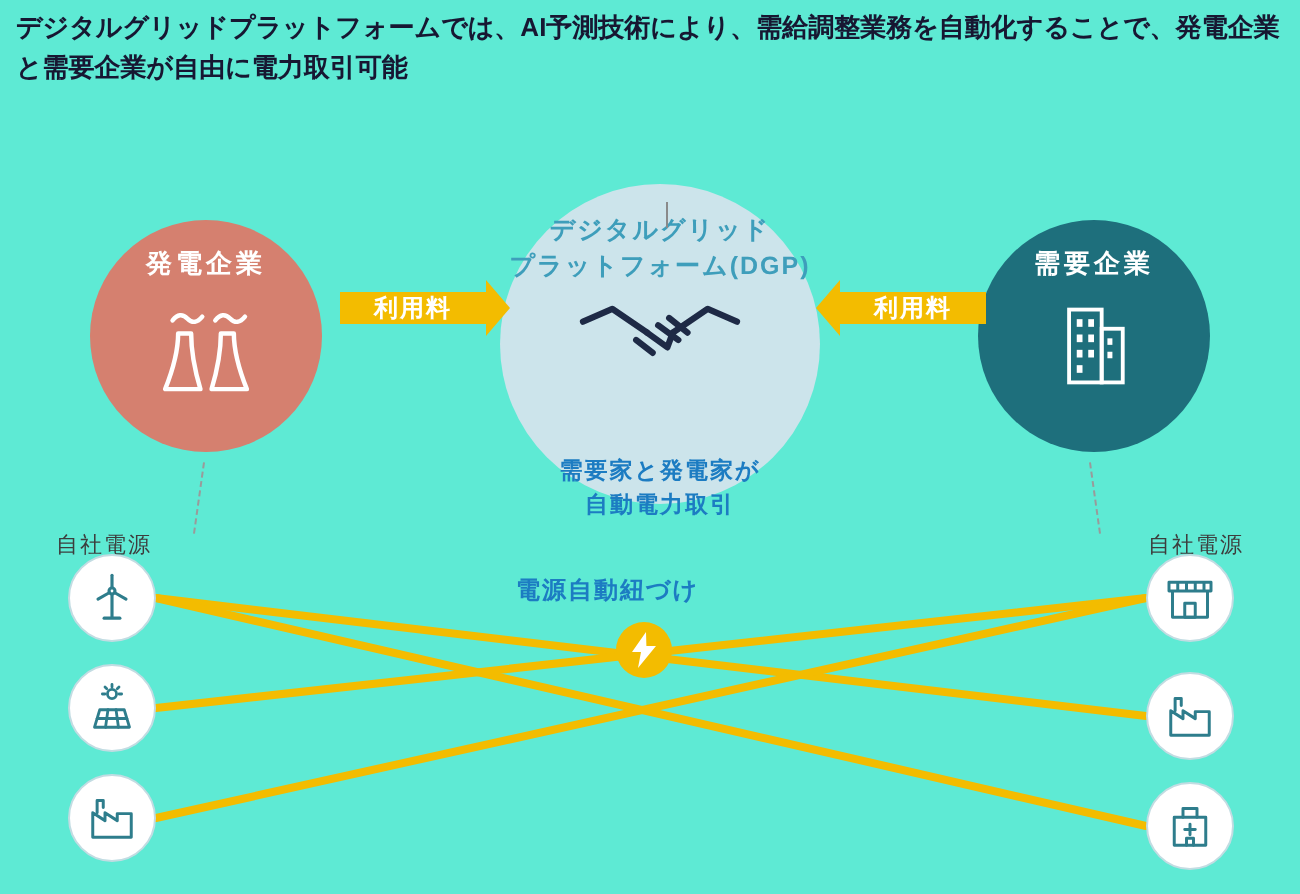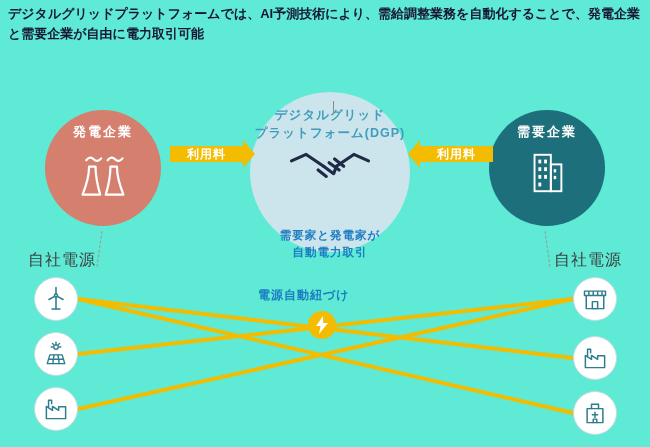--- a/index.html
+++ b/index.html
@@ -36,21 +36,21 @@
                     border-left:12px solid #F3BC00; }
   .arrow-l { left:420px; }
   .arrow-l::before { content:""; position:absolute; left:-12px; top:-6px; width:0; height:0;
                      border-top:14px solid transparent; border-bottom:14px solid transparent;
                      border-right:12px solid #F3BC00; }
 
   .dash { position:absolute; width:0; height:36px; border-left:1.5px dashed #9a9a9a; z-index:1; }
   .dash-left  { left:99px;  top:231px; transform:rotate(8deg); }
   .dash-right { left:547px; top:231px; transform:rotate(-8deg); }
 
-  .side-label { position:absolute; top:250px; font-size:16px; color:#3d3d3d; letter-spacing:1px; }
+  .side-label { position:absolute; top:265px; font-size:11px; color:#3d3d3d; letter-spacing:1px; }
   .side-label.left  { left:28px; }
   .side-label.right { right:28px; }
 
   .links { position:absolute; left:0; top:0; z-index:1; pointer-events:none; }
 
   .mini { position:absolute; width:44px; height:44px; border-radius:50%; background:#fff;
           border:1.5px solid #C2DCE2; display:flex; align-items:center; justify-content:center; z-index:2; }
   .src-0 { left:34px;  top:277px; }
   .src-1 { left:34px;  top:332px; }
   .src-2 { left:34px;  top:387px; }

